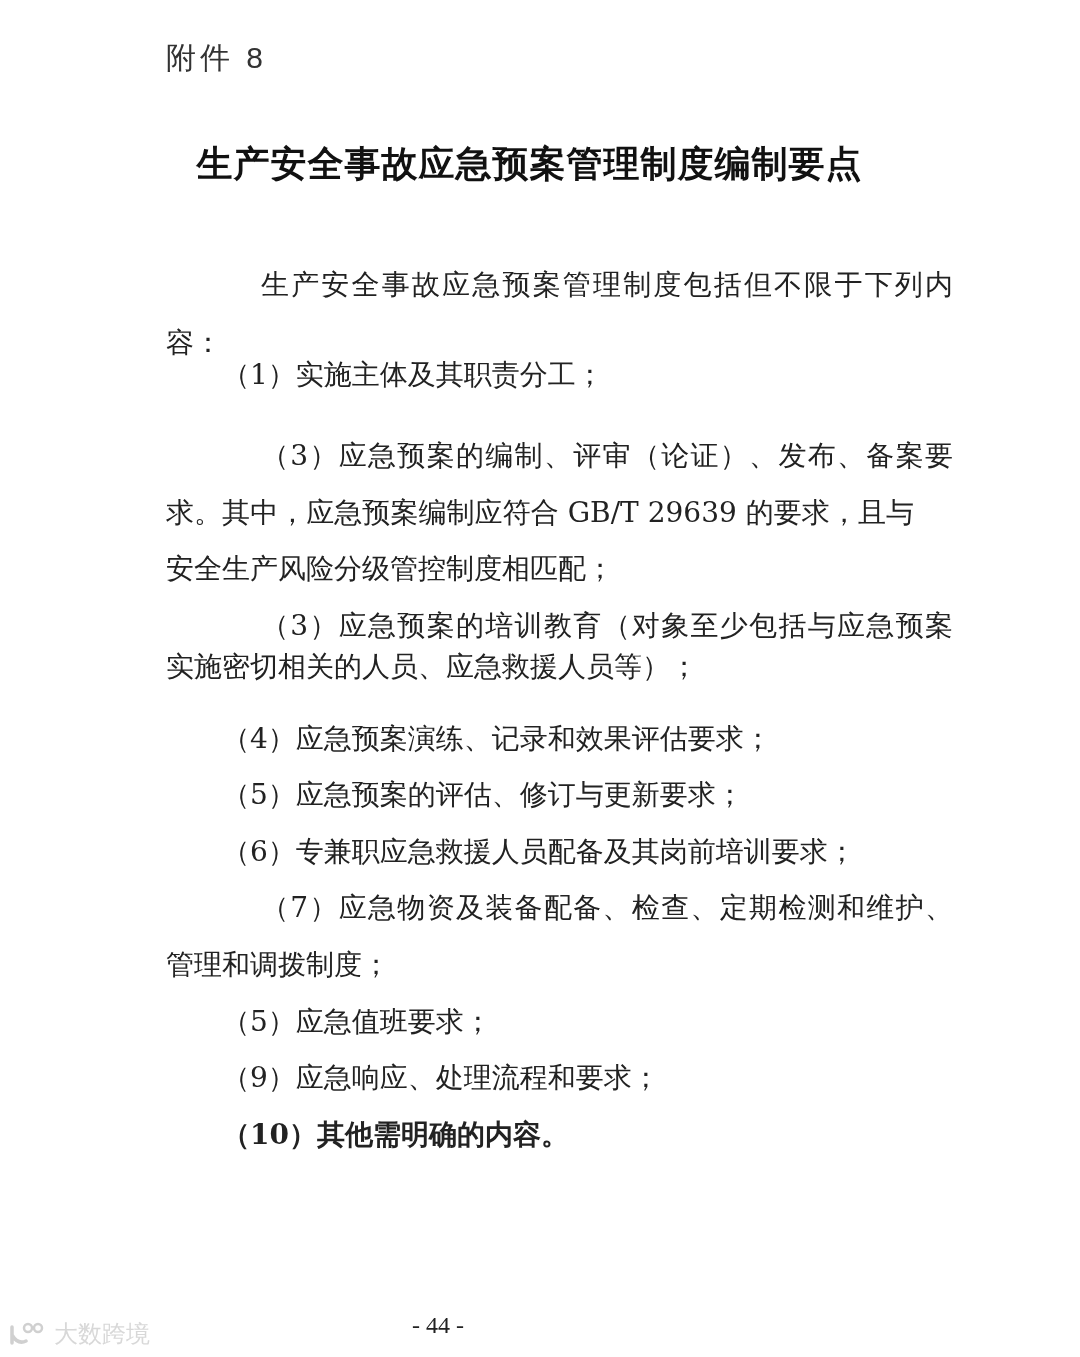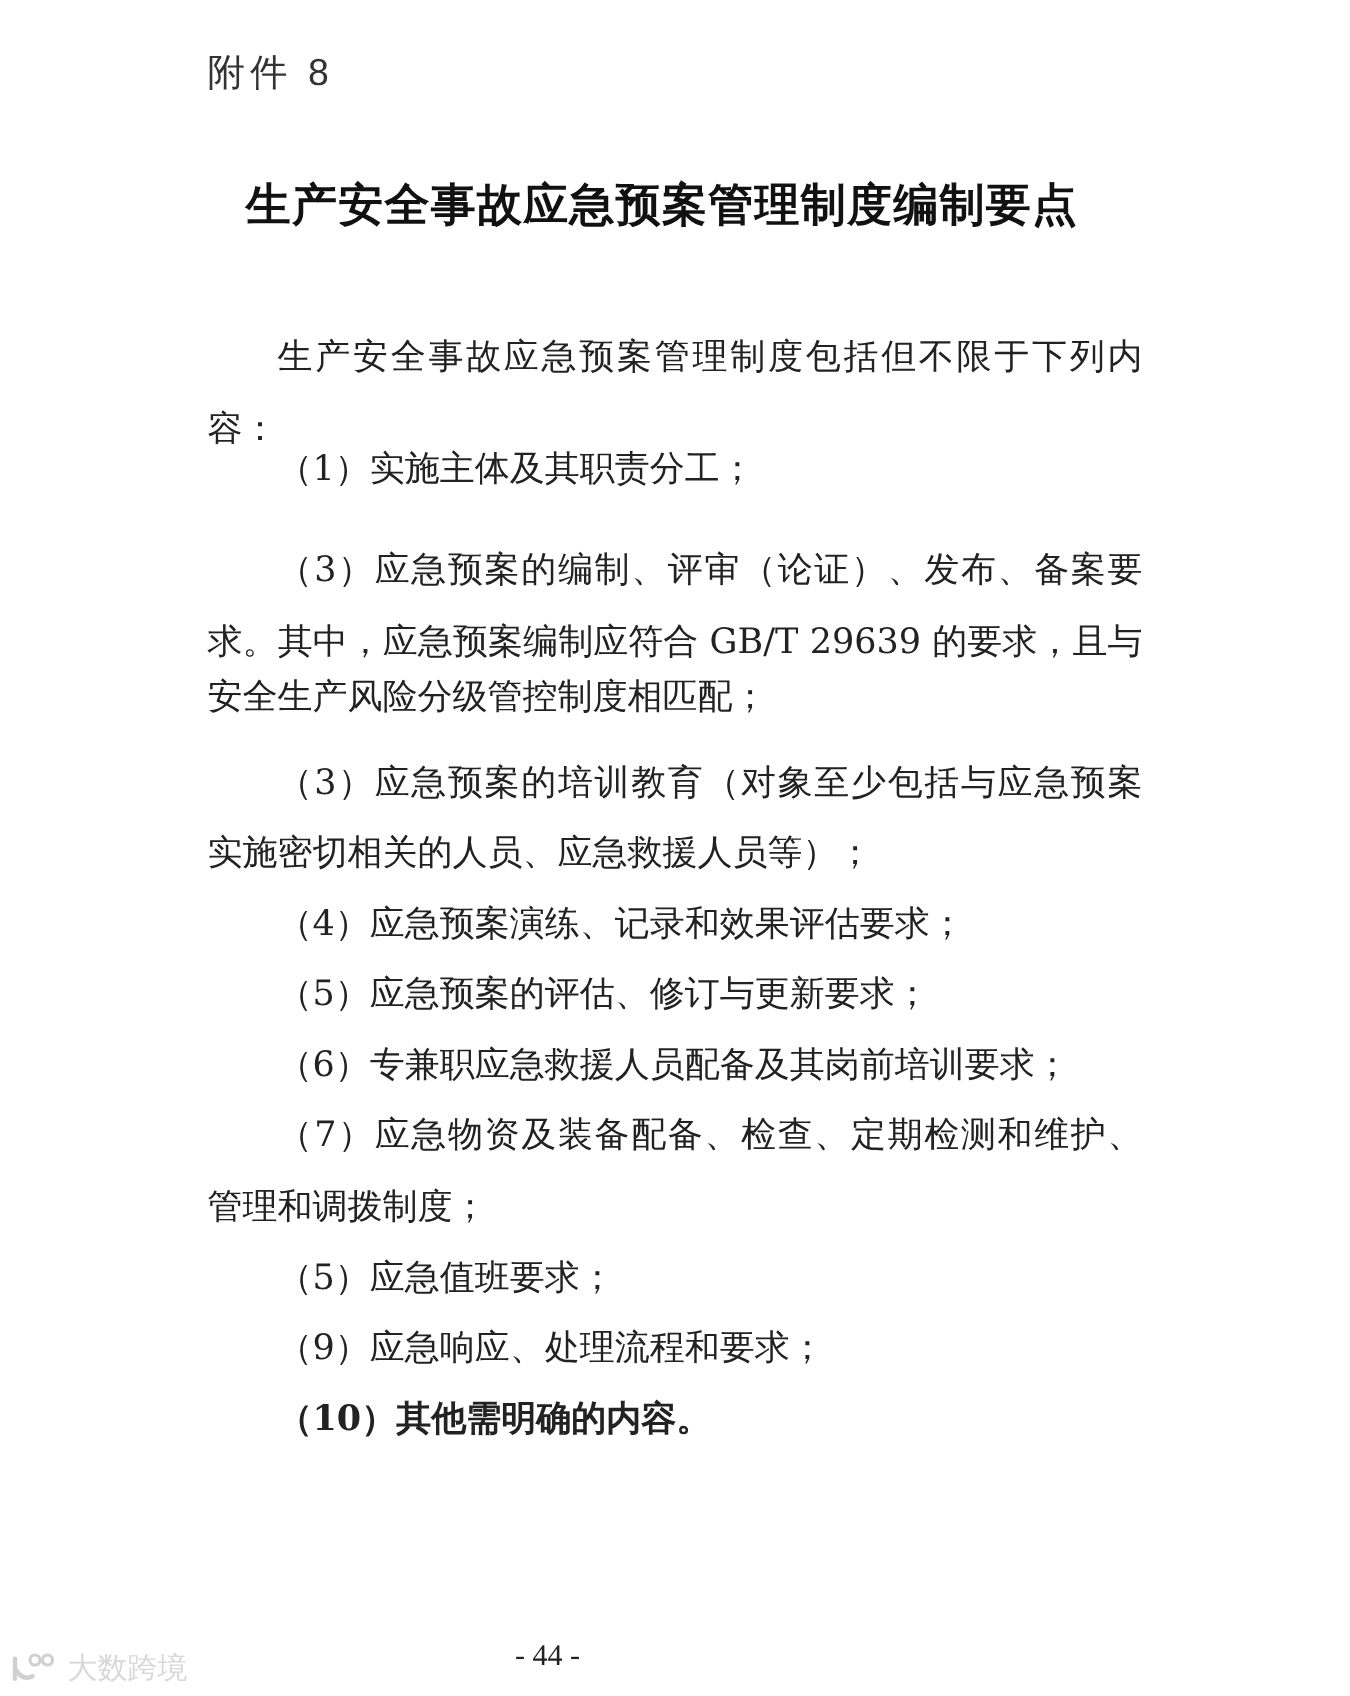--- a/index.html
+++ b/index.html
@@ -7,21 +7,21 @@
          font-family: "DejaVu Serif", "Liberation Serif", serif; color: #1a1a1a; }
   .attach { position: absolute; left: 166px; top: 38px; font-size: 30px; letter-spacing: 4px;
             font-family: Liberation Sans, sans-serif; color: #333; }
   .title { position: absolute; left: 0; width: 1059px; top: 140px; text-align: center;
            font-size: 36px; font-weight: bold; letter-spacing: 1px; color: #111;
            font-family: "DejaVu Serif", serif; }
   .line { position: absolute; font-size: 28px; white-space: nowrap; color: #222; }
   .indent { left: 222px; }
   .flush { left: 166px; }
   .justify { width: 748px; text-align-last: justify; text-align: justify; }
-  .justify2 { width: 692px; text-align-last: justify; text-align: justify; }
+  .justify2 { width: 692px; text-align-last: justify; text-align: justify; margin-left: 39px; }
   .pagenum { position: absolute; left: 0; width: 876px; top: 1312px; text-align: center;
              font-size: 24px; font-family: "Liberation Serif", serif; color: #222; }
   .watermark { position: absolute; left: 8px; top: 1318px; display: flex; align-items: center;
                gap: 6px; color: #d8d8d8; font-size: 24px; font-weight: normal;
                font-family: "DejaVu Sans", sans-serif; }
   .wm-logo { display: inline-block; width: 40px; height: 26px; }
 </style>
 </head>
 <body>
 
@@ -29,24 +29,24 @@
 
 <div class="title">生产安全事故应急预案管理制度编制要点</div>
 
 <div class="line indent justify2" style="top:266px;">生产安全事故应急预案管理制度包括但不限于下列内</div>
 <div class="line flush" style="top:324px;">容：</div>
 
 <div class="line indent" style="top:356px;">（1）实施主体及其职责分工；</div>
 
 <div class="line indent justify2" style="top:437px;">（3）应急预案的编制、评审（论证）、发布、备案要</div>
 <div class="line flush justify" style="top:494px;">求。其中，应急预案编制应符合 GB/T 29639 的要求，且与</div>
-<div class="line flush" style="top:538px;text-align:right;">安全生产风险分级管控制度相匹配；</div>
+<div class="line flush" style="top:550px;text-align:right;">安全生产风险分级管控制度相匹配；</div>
 
 <div class="line indent justify2" style="top:607px;">（3）应急预案的培训教育（对象至少包括与应急预案</div>
-<div class="line flush" style="top:663px;">实施密切相关的人员、应急救援人员等）；</div>
+<div class="line flush" style="top:648px;">实施密切相关的人员、应急救援人员等）；</div>
 
 <div class="line indent" style="top:720px;">（4）应急预案演练、记录和效果评估要求；</div>
 <div class="line indent" style="top:776px;">（5）应急预案的评估、修订与更新要求；</div>
 <div class="line indent" style="top:833px;">（6）专兼职应急救援人员配备及其岗前培训要求；</div>
 
 <div class="line indent justify2" style="top:889px;">（7）应急物资及装备配备、检查、定期检测和维护、</div>
 <div class="line flush" style="top:946px;">管理和调拨制度；</div>
 
 <div class="line indent" style="top:1003px;">（5）应急值班要求；</div>
 <div class="line indent" style="top:1059px;">（9）应急响应、处理流程和要求；</div>

